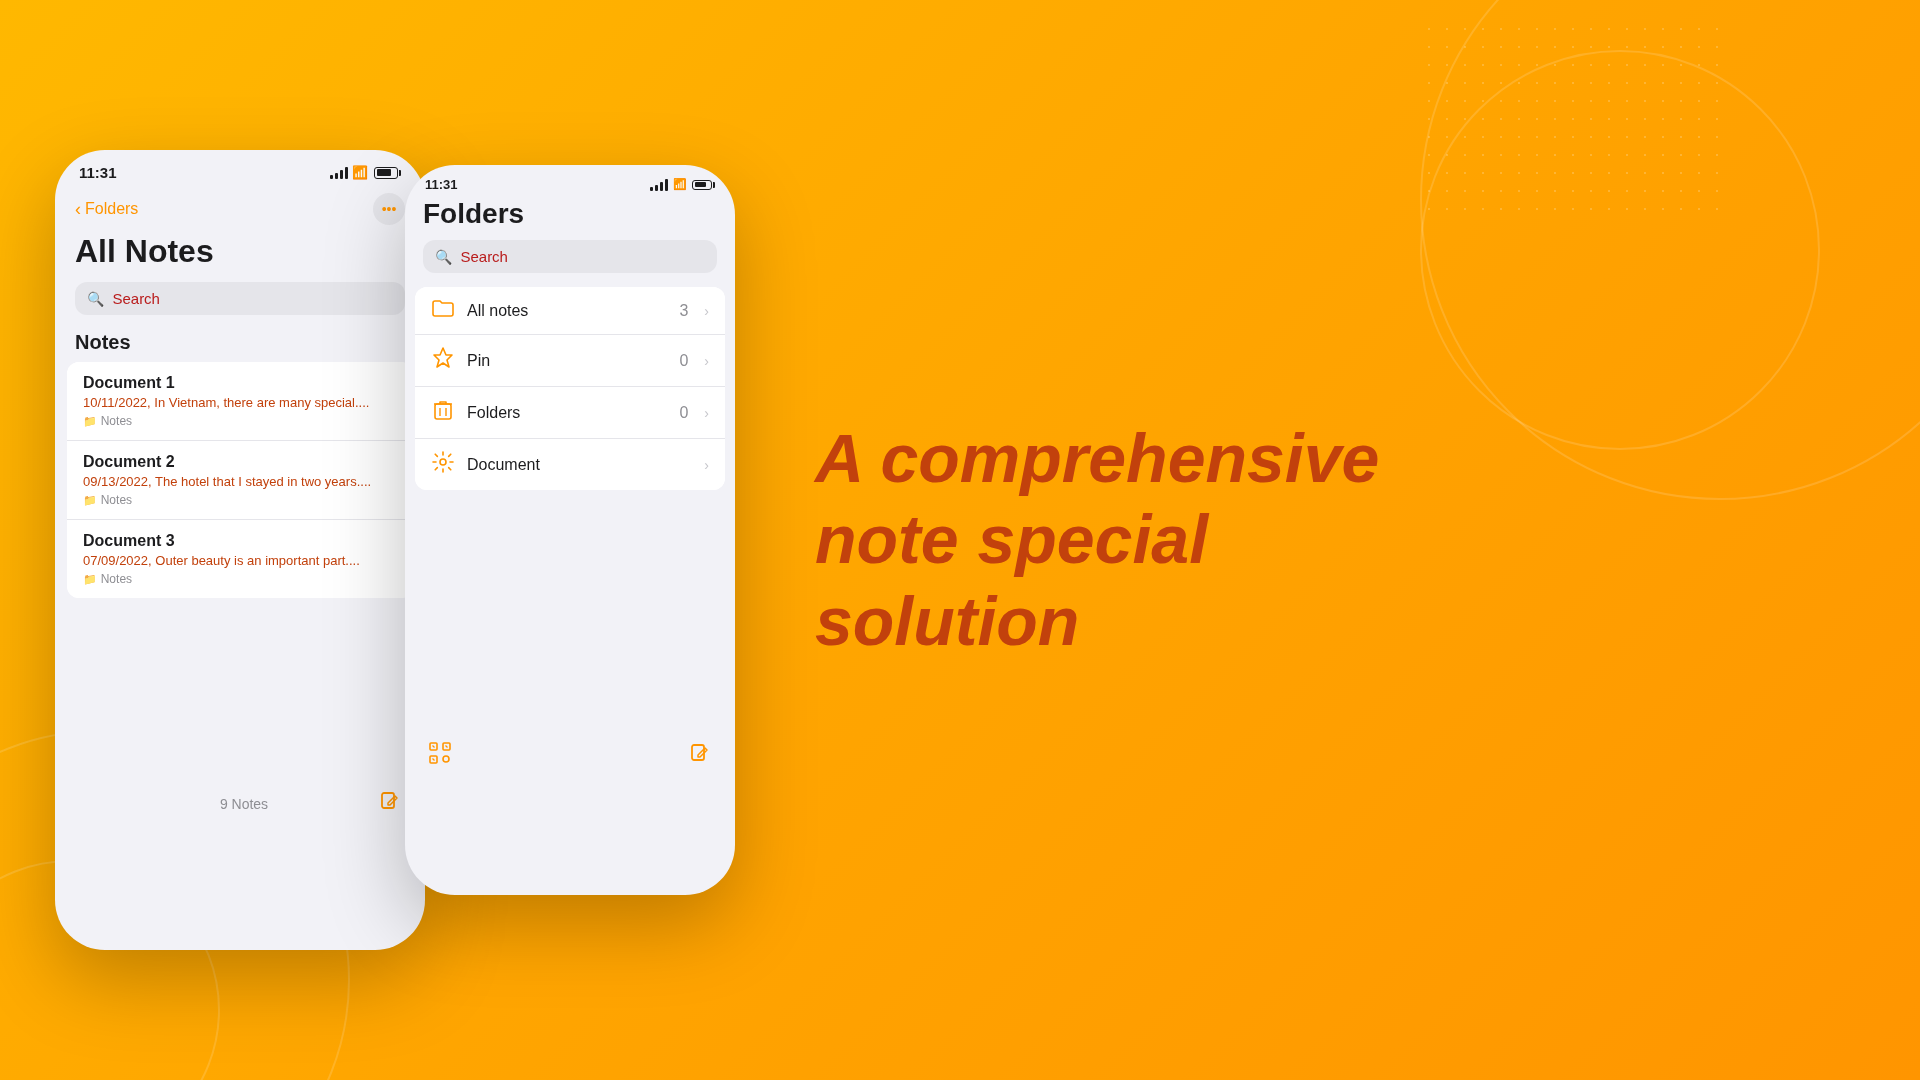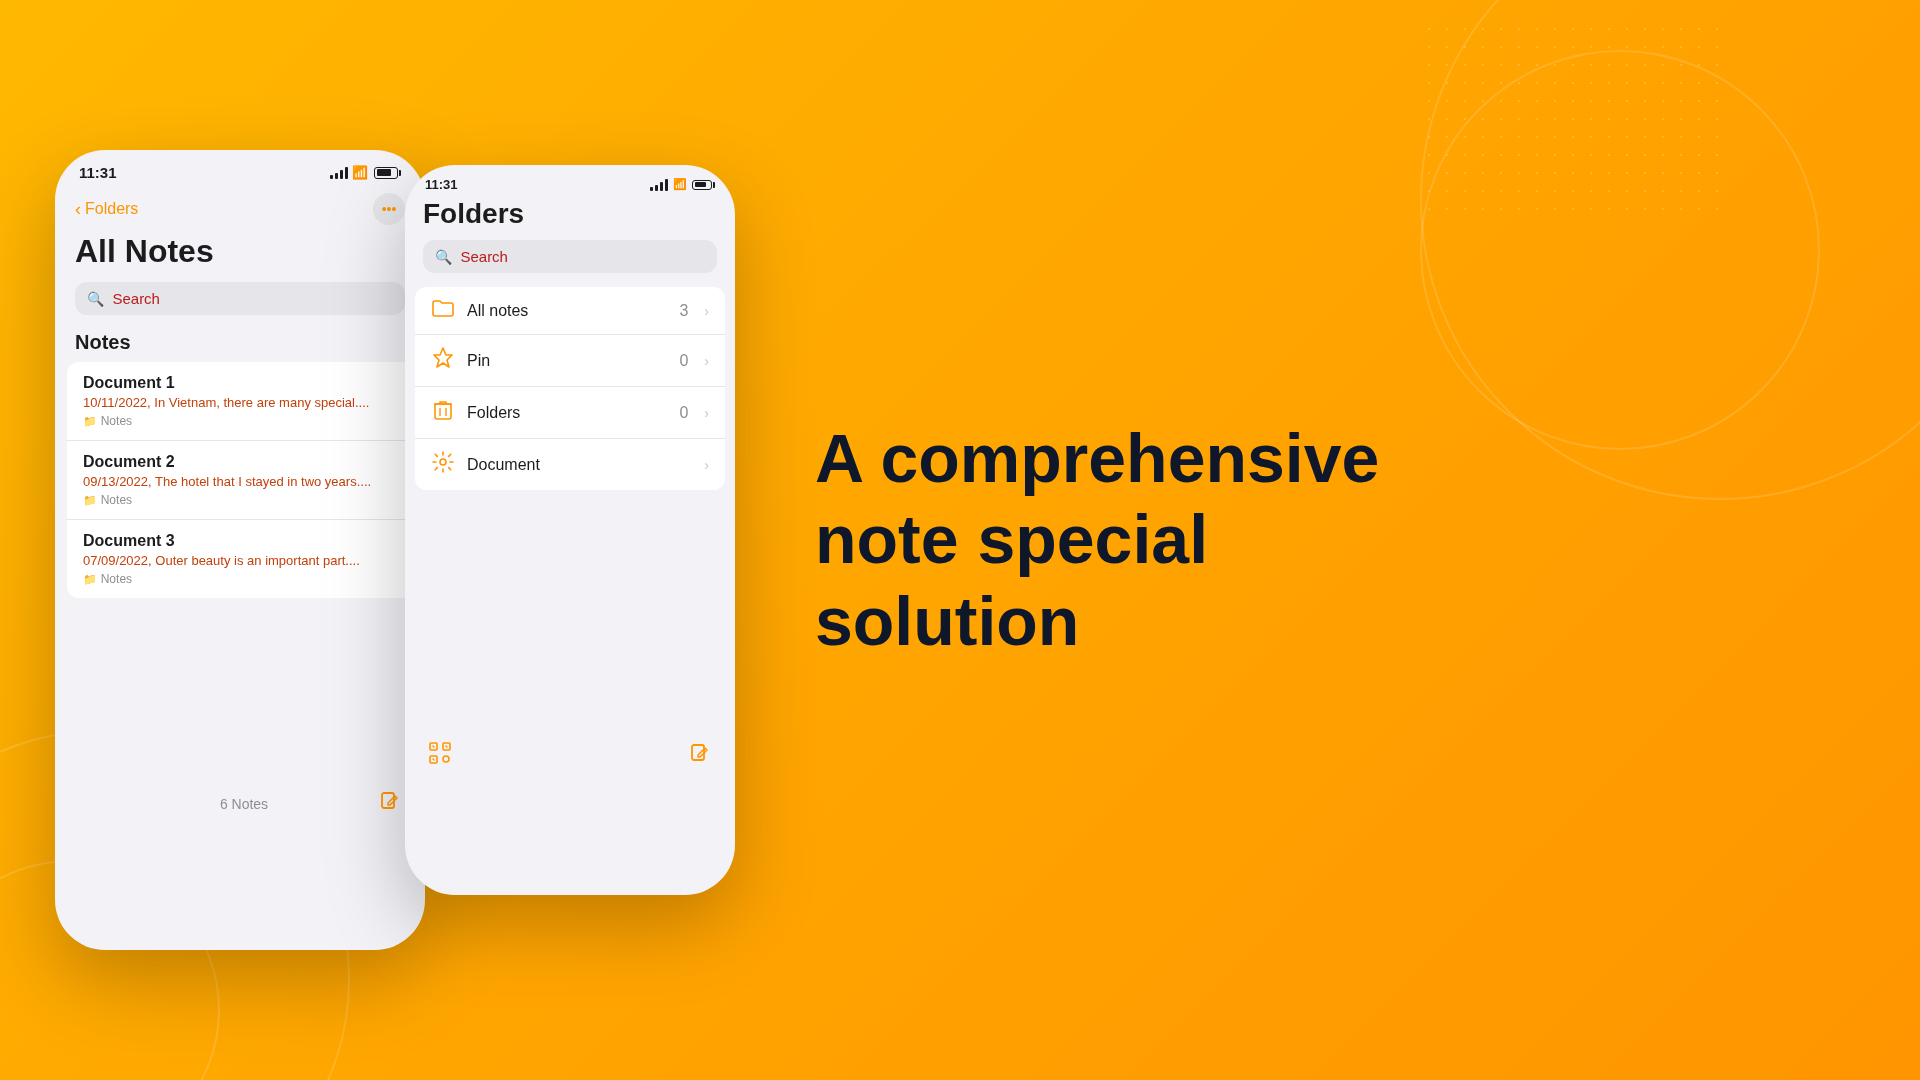--- a/index.html
+++ b/index.html
@@ -343,21 +343,22 @@
       padding-right: 60px;
     }
     .hero-tagline {
       font-size: 68px;
       font-weight: 800;
       color: rgba(255,255,255,0.9);
       line-height: 1.2;
       max-width: 650px;
     }
     .hero-tagline span {
-      color: #0f172a;
+      color: #c2410c;
+      font-style: italic;
     }
   </style>
 </head>
 <body>
 
 <div class="bg-circles">
   <div class="bg-circle bg-circle-1"></div>
   <div class="bg-circle bg-circle-2"></div>
   <div class="bg-circle bg-circle-3"></div>
   <div class="bg-circle bg-circle-4"></div>
@@ -434,21 +435,21 @@
           <span>Notes</span>
         </div>
       </div>
 
     </div>
 
     <div style="flex:1; background:#f2f2f7; min-height: 180px;"></div>
 
     <div class="bottom-bar">
       <div style="width:30px;"></div>
-      <span class="bottom-bar-center">6 Notes</span>
+      <span class="bottom-bar-center">9 Notes</span>
       <span class="compose-btn">
         <svg width="22" height="22" viewBox="0 0 22 22" fill="none" xmlns="http://www.w3.org/2000/svg">
           <rect x="3" y="3" width="12" height="15" rx="2" stroke="#FF9500" stroke-width="1.8"></rect>
           <path d="M16 6l2 2-7 7H9v-2l7-7z" stroke="#FF9500" stroke-width="1.5" stroke-linejoin="round"></path>
         </svg>
       </span>
     </div>
   </div>
 
   <div class="phone-mockup phone-2">

